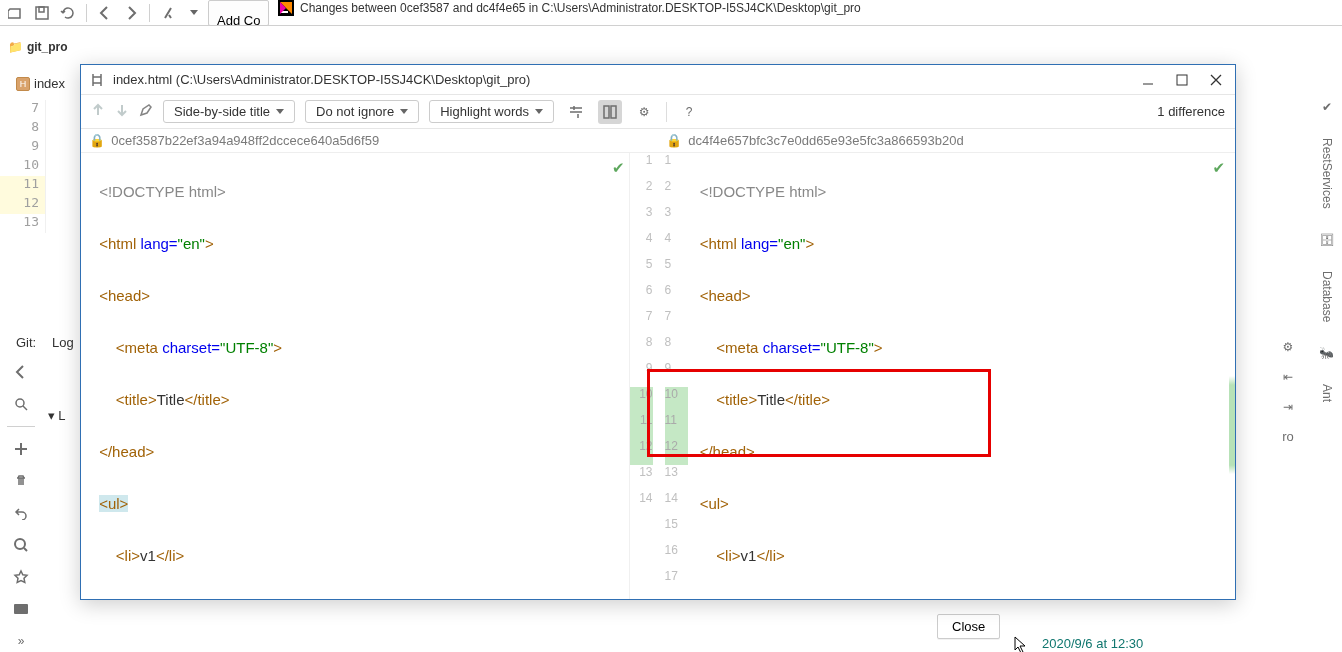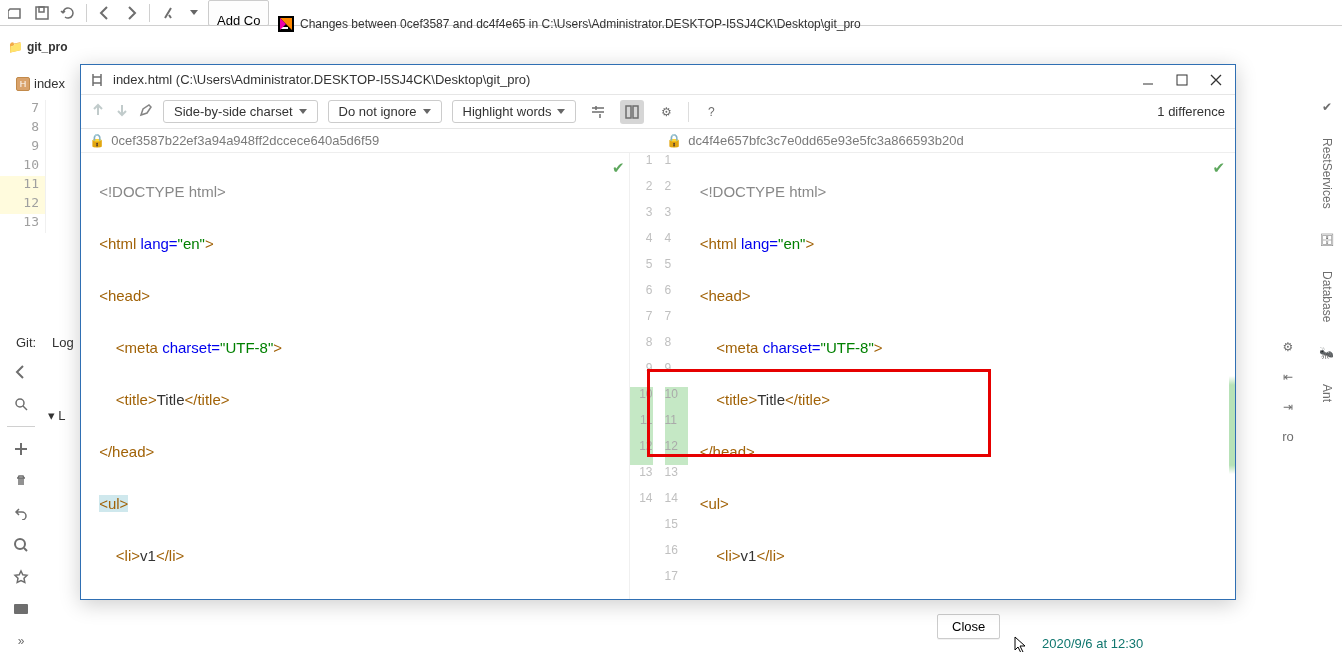--- a/index.html
+++ b/index.html
@@ -5,21 +5,21 @@
 * { box-sizing: border-box; margin: 0; padding: 0; font-family: "Segoe UI", Arial, sans-serif; }
 body { background: #fff; width: 1342px; height: 652px; overflow: hidden; position: relative; font-size: 12px; color: #333; }
 
 
 .bg-toolbar { position:absolute; top:0; left:0; right:0; height:26px; background:#fff; border-bottom:1px solid #d0d0d0; padding:2px 4px; display:flex; align-items:center; gap:2px; }
 .bg-toolbar .iconbtn { width:24px; height:22px; display:flex; align-items:center; justify-content:center; color:#6e6e6e; }
 .bg-toolbar .iconbtn svg { stroke:#6e6e6e; }
 .bg-toolbar .sep { width:1px; height:18px; background:#d0d0d0; margin:0 4px; }
 .addco-btn { border:1px solid #ccc; background:#fdfdfd; padding:12px 8px; height:22px; border-radius:2px; font-size:13px; }
 
-.bg-tab-strip { position:absolute; top:0; left:272px; height:32px; display:flex; align-items:flex-end; z-index:0; }
+.bg-tab-strip { position:absolute; top:0; left:272px; height:32px; display:flex; align-items:flex-start; z-index:0; }
 .bg-tab { display:flex; align-items:center; gap:6px; padding:0 6px; }
 .bg-tab-ico { width:16px; height:16px; }
 
 .bg-projtab { position:absolute; top:30px; left:0; font-weight:bold; padding:10px 8px; display:flex; align-items:center; gap:4px; }
 .bg-projtab .fold { font-size:12px; color:#666; }
 
 .bg-filetab { position:absolute; top:76px; left:16px; display:flex; align-items:center; gap:4px; font-size:13px; }
 .bg-filetab .hico { width:14px; height:14px; background:#d9a26b; border:1px solid #c28a4a; font-size:9px; color:#fff; display:flex; align-items:center; justify-content:center; border-radius:2px; }
 
 .bg-gutter { position:absolute; top:100px; left:0; width:46px; background:#fff; border-right:1px solid #f0f0f0; }
@@ -275,21 +275,21 @@
             <path d="M7 12V2M3 6l4-4 4 4"></path>
           </svg></span>
       <span><svg width="14" height="14" viewBox="0 0 14 14" fill="none" stroke="currentColor" stroke-width="2">
             <path d="M7 2v10M3 8l4 4 4-4"></path>
           </svg></span>
       <span><svg width="14" height="14" viewBox="0 0 14 14" fill="none" stroke="#333" stroke-width="1.5">
             <path d="M2 12l2-6 6-4 2 2-4 6-6 2z"></path>
           </svg></span>
     </div>
     <div class="dropdown">
-        <span>Side-by-side charset</span>
+        <span>Side-by-side title</span>
         <span class="chev"></span>
       </div>
     <div class="dropdown">
         <span>Do not ignore</span>
         <span class="chev"></span>
       </div>
     <div class="dropdown">
         <span>Highlight words</span>
         <span class="chev"></span>
       </div>

